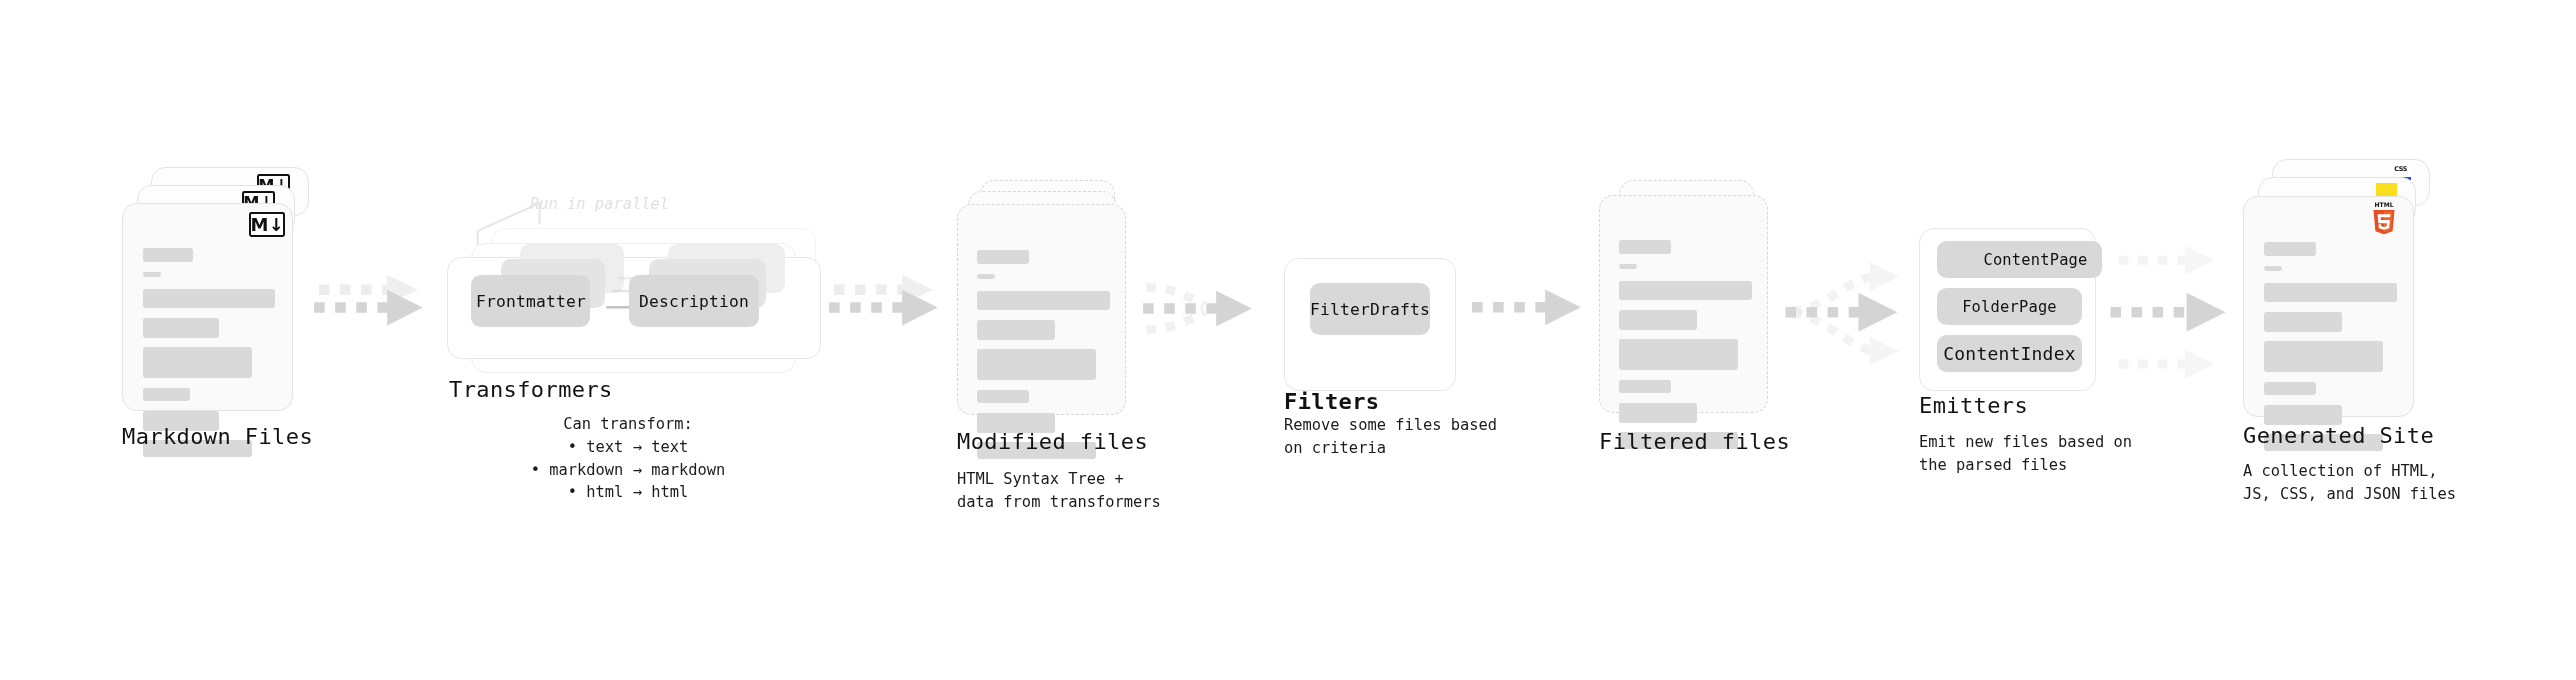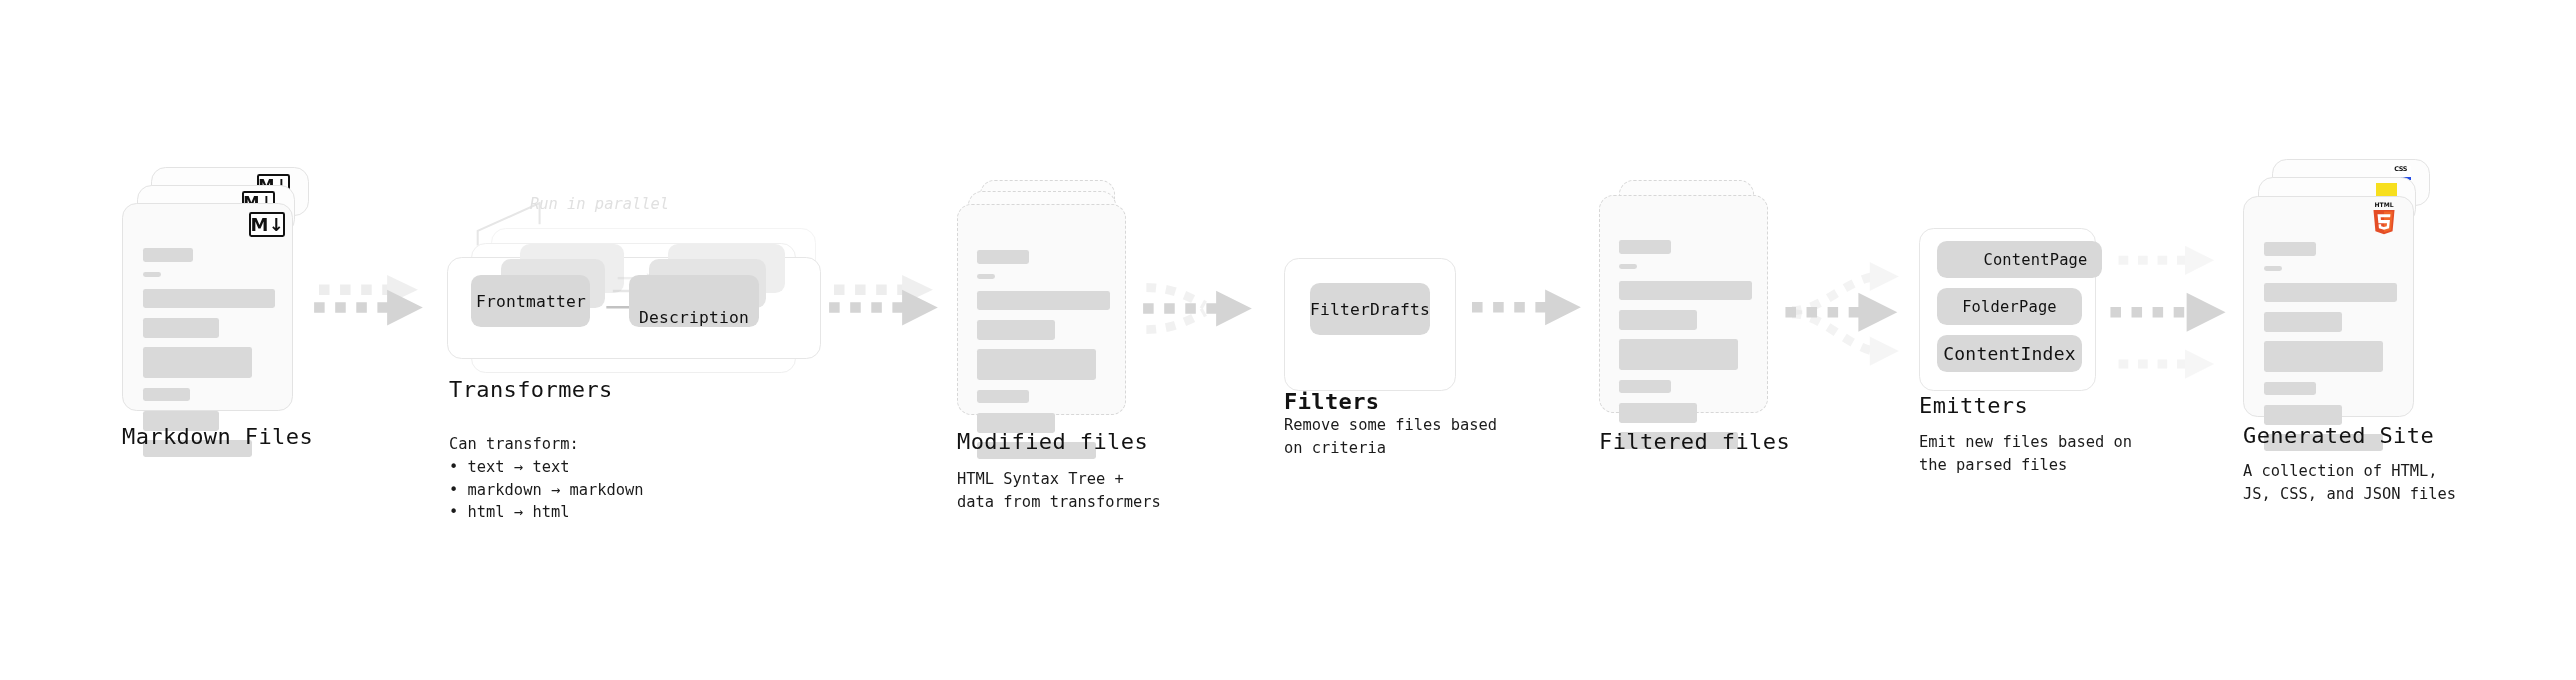--- a/index.html
+++ b/index.html
@@ -142,27 +142,27 @@
       </g>
       <g opacity="1">
         <line x1="0" y1="46" x2="46" y2="46" stroke="#c2c2c2" stroke-width="3"></line>
         <polygon points="44,39 58,46 44,53" fill="#c2c2c2"></polygon>
       </g>
     </svg>
 
     <div class="pill" style="left:24.4px;top:47px;width:119px;height:52px;">
       <span>Frontmatter</span>
     </div>
-    <div class="pill" style="left:182px;top:47px;width:130px;height:52px;align-items:flex-end;">
+    <div class="pill" style="left:182px;top:47px;width:130px;height:52px;">
       <span>Description</span>
     </div>
   </div>
 
   <div class="title" style="left:449px;top:377px;">Transformers</div>
-  <div class="desc" style="left:449px;top:433px;width:358px;">Can transform:
+  <div class="desc" style="left:449px;top:413px;width:358px;text-align:center;">Can transform:
  • text → text
  • markdown → markdown
  • html → html</div>
 
   <svg class="arrow" style="left:829px;top:267px;width:130px;height:73px;" viewBox="0 0 160 90">
     <g opacity="0.45">
       <line x1="6" y1="28" x2="96" y2="28" stroke="#d8d8d8" stroke-width="13" stroke-dasharray="13 13"></line>
       <polygon points="90,10 128,28 90,46" fill="#dcdcdc"></polygon>
     </g>
     <g opacity="1">

